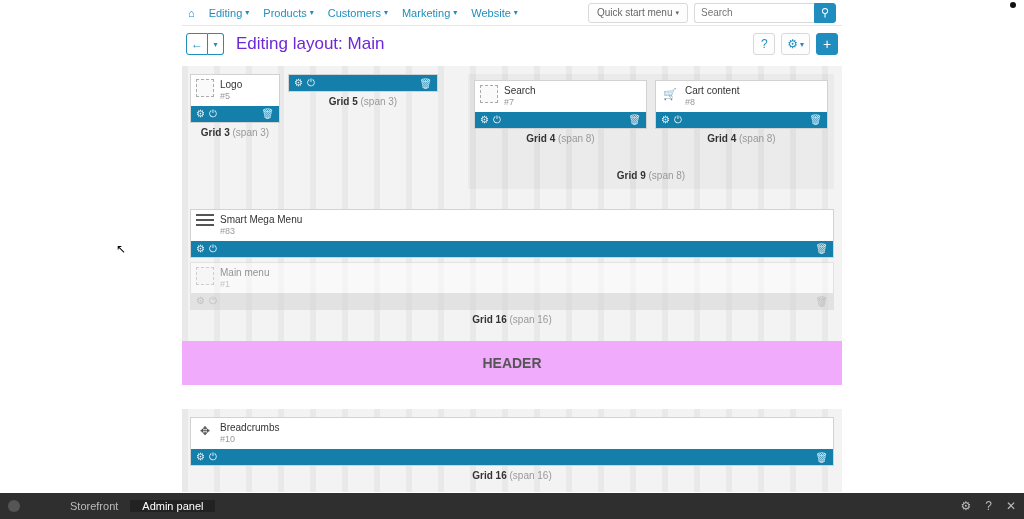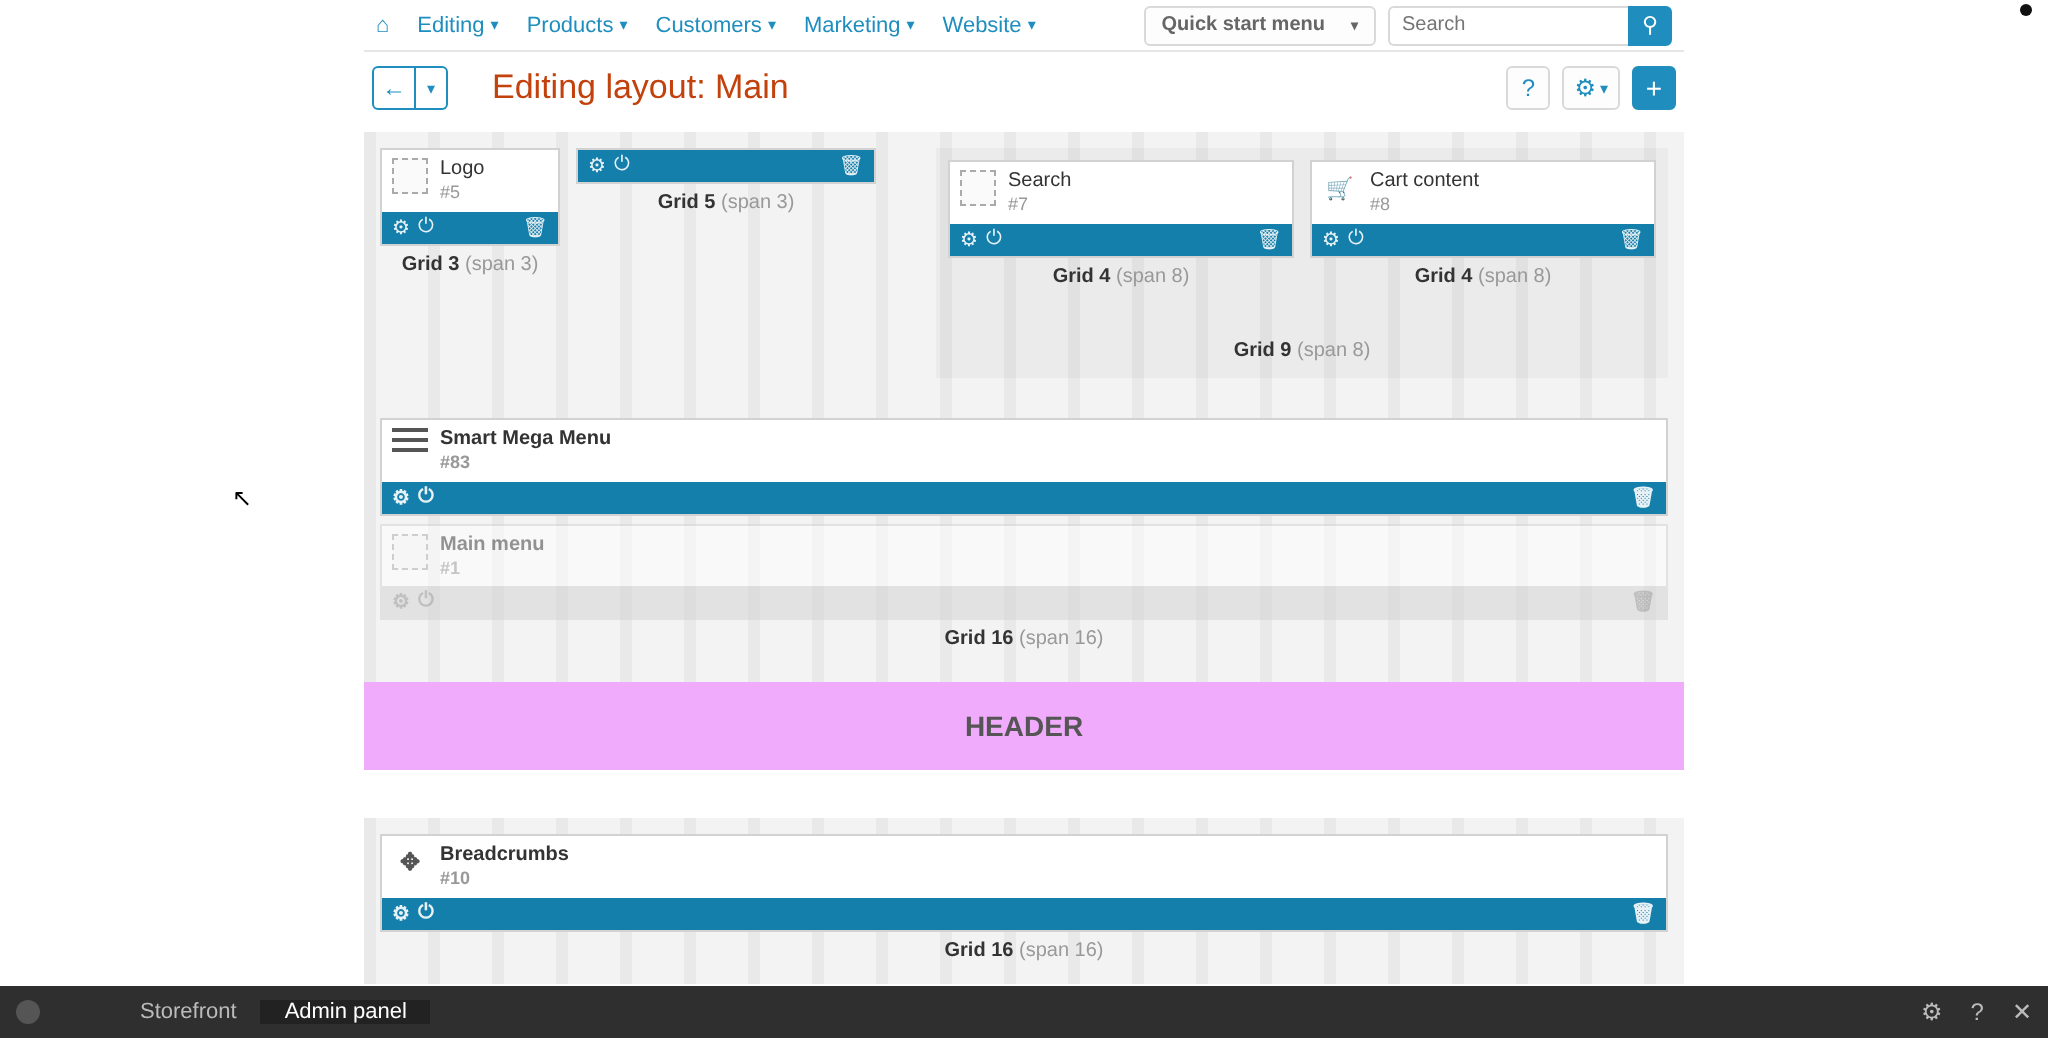--- a/index.html
+++ b/index.html
@@ -27,23 +27,22 @@
     gap: 8px;
     padding: 0 6px;
   }
   .nav-left { display:flex; align-items:center; gap: 14px; flex:1;}
   .nav-item { color:#1f8ebe; font-size:11px; cursor:pointer; display:flex; align-items:center; gap:3px;}
   .nav-item .caret { font-size: 8px; color:#1f8ebe;}
   .nav-right { display:flex; align-items:center; gap:6px;}
   .quickstart {
     height: 20px; border:1px solid #d9d9d9; border-radius:3px;
     padding: 0 8px; font-size:10px; color:#666;
-    display:flex; align-items:center; gap:13px; cursor:pointer;
+    display:flex; align-items:center; gap:3px; cursor:pointer;
     background:#fdfdfd;
-    font-weight:bold;
   }
   .quickstart .caret{ font-size:7px;}
   .search-wrap { display:flex; }
   .search-input {
     height:20px; width:120px; border:1px solid #d9d9d9; border-right:none;
     border-radius: 3px 0 0 3px; padding: 0 6px; font-size:10px;
     outline:none;
   }
   .search-btn {
     height:20px; width:22px; border:1px solid #1f8ebe; background:#1f8ebe;
@@ -60,21 +59,21 @@
     width:22px; height:22px; border:1px solid #1f8ebe; background:#fff;
     color:#1f8ebe; border-radius:3px 0 0 3px; display:flex; align-items:center;
     justify-content:center; cursor:pointer; font-size:12px;
   }
   .back-drop {
     width:16px; height:22px; border:1px solid #1f8ebe; border-left:none;
     background:#fff; color:#1f8ebe; border-radius:0 3px 3px 0;
     display:flex; align-items:center; justify-content:center; cursor:pointer;
     font-size:8px;
   }
-  .page-title { margin-left:22px; font-size:17px; color:#c2410c;}
+  .page-title { margin-left:12px; font-size:17px; color:#6d28d9;}
   .title-right { margin-left:auto; display:flex; gap:6px;}
   .icon-btn {
     height:22px; min-width:22px; border:1px solid #d9d9d9; background:#fdfdfd;
     border-radius:3px; color:#1f8ebe; display:flex; align-items:center;
     justify-content:center; cursor:pointer; font-size:12px; padding:0 5px; gap:2px;
   }
   .icon-btn.primary { background:#1f8ebe; border-color:#1f8ebe; color:#fff; font-size:14px;}
 
   .scrollarea {
     height: 430px; overflow:hidden; position:relative;
@@ -118,21 +117,21 @@
     height:16px; background:#157fab; display:flex; align-items:center;
     padding:0 5px; color:#fff; font-size:10px;
   }
   .block-bar.dim { background:#d2d2d2; color:#888;}
   .bar-left { display:flex; gap:4px;}
   .bar-right { margin-left:auto; display:flex; gap:4px;}
   .bar-ic { cursor:pointer; opacity:0.9;}
 
   .section-title { text-align:center; font-weight:bold; font-size:14px; color:#555; padding:14px 0; background: #f0abfc;}
 
-  .big-block { width:100%;font-weight:bold; }
+  .big-block { width:100%; }
   .cursor { position:absolute; left:116px; top:242px; font-size:12px; color:#000; pointer-events:none;}
 
   
   .taskbar {
     position:absolute; left:0; right:0; bottom:0; height:26px;
     background:#2f2f2f; display:flex; align-items:center; color:#bbb;
     font-size:11px; padding:0 8px;
   }
   .task-logo { width:12px;height:12px;border-radius:50%;background:#555;margin-right:8px;}
   .task-item { padding:0 12px; cursor:pointer;}

